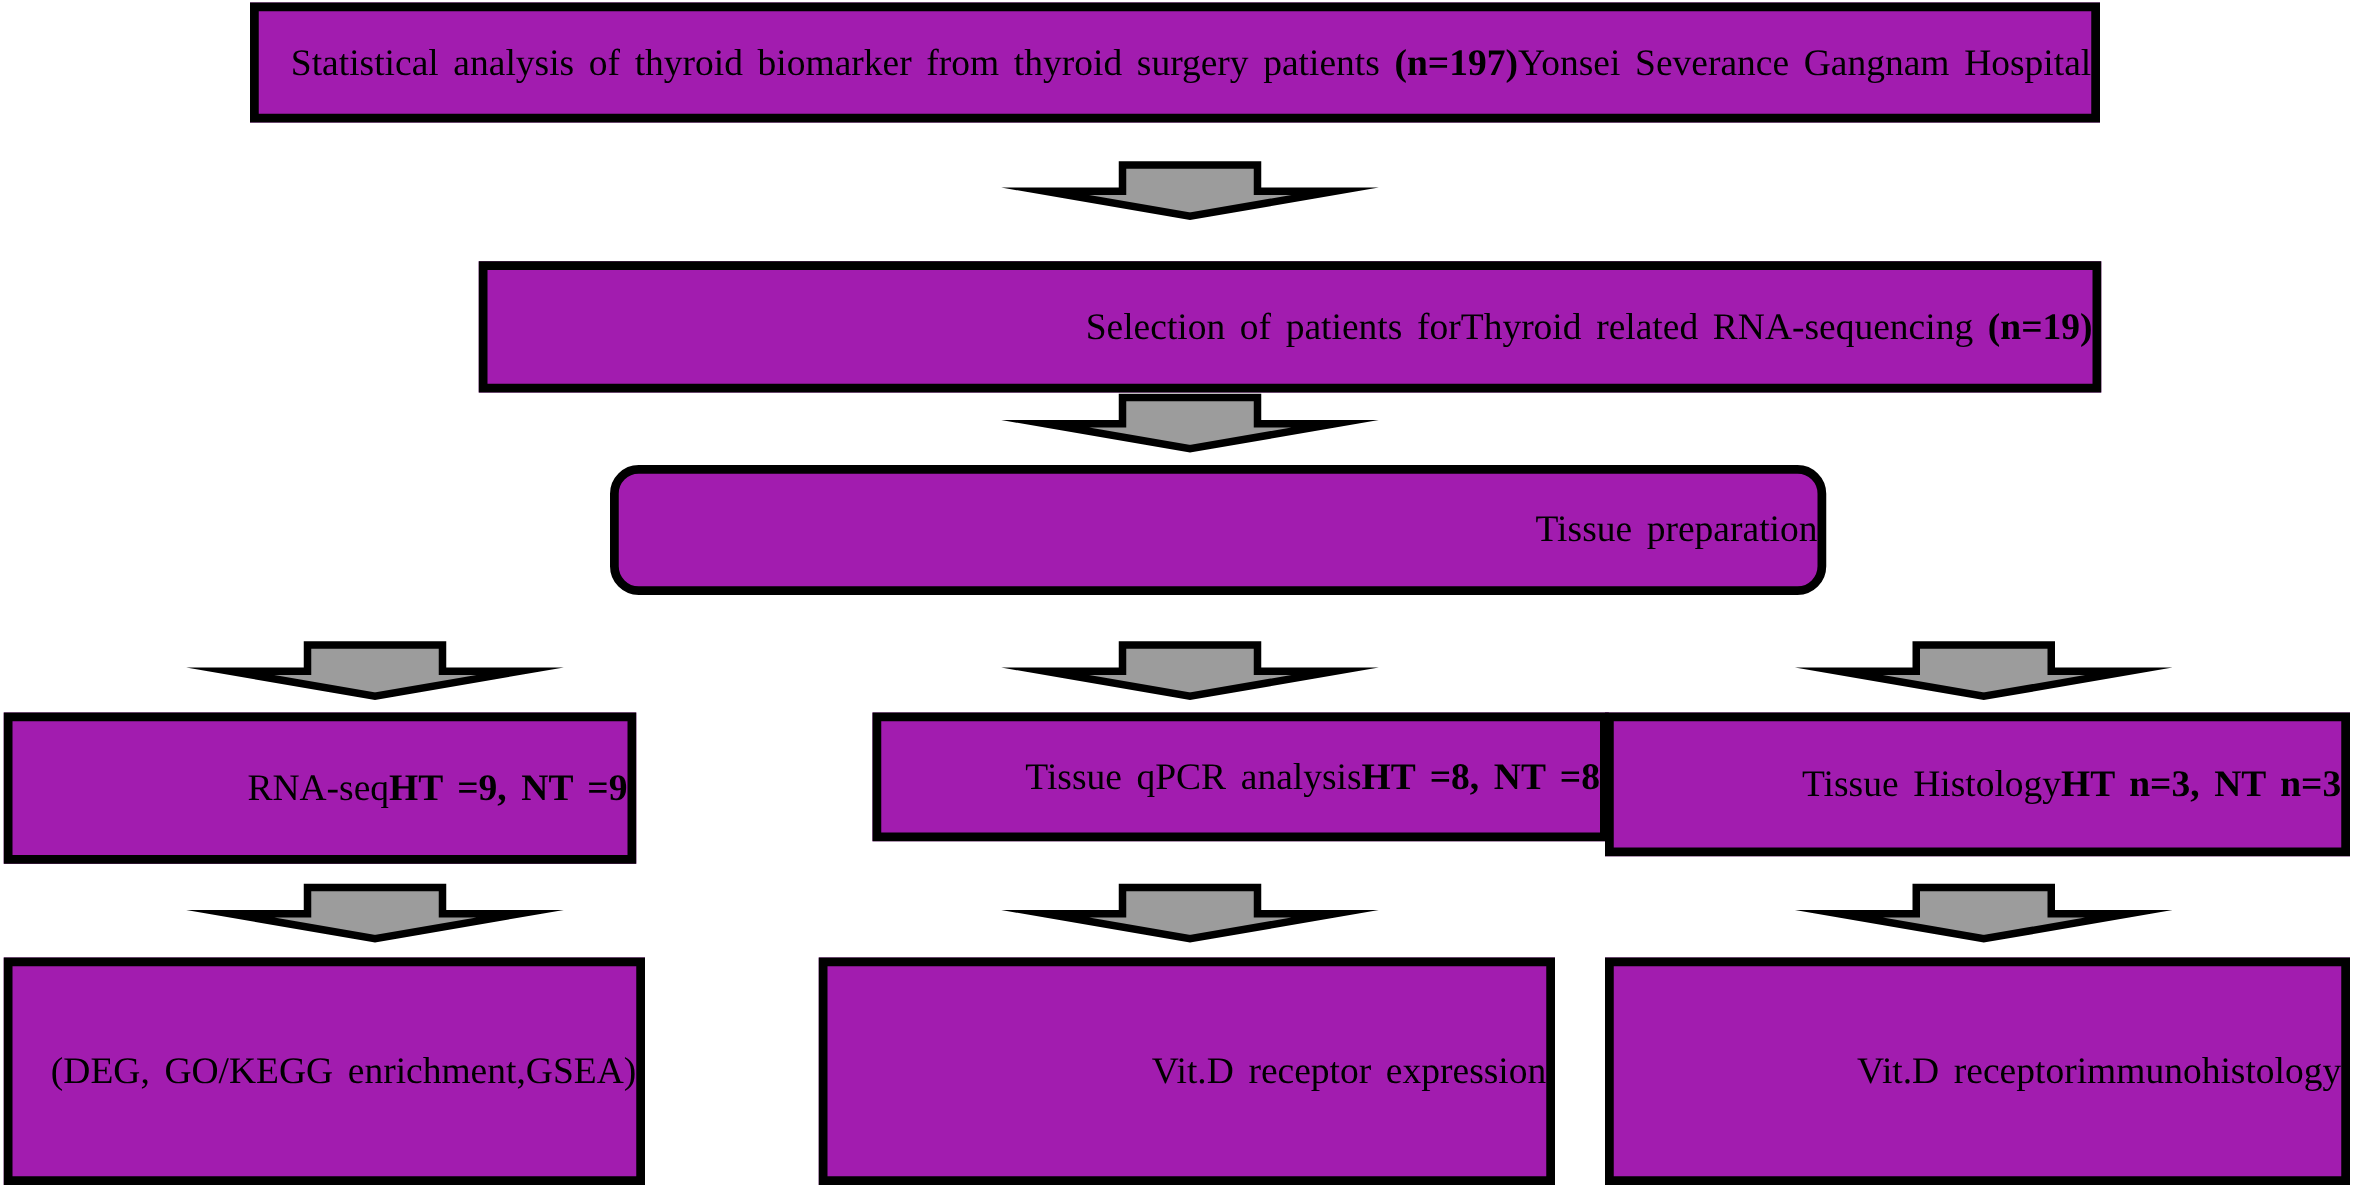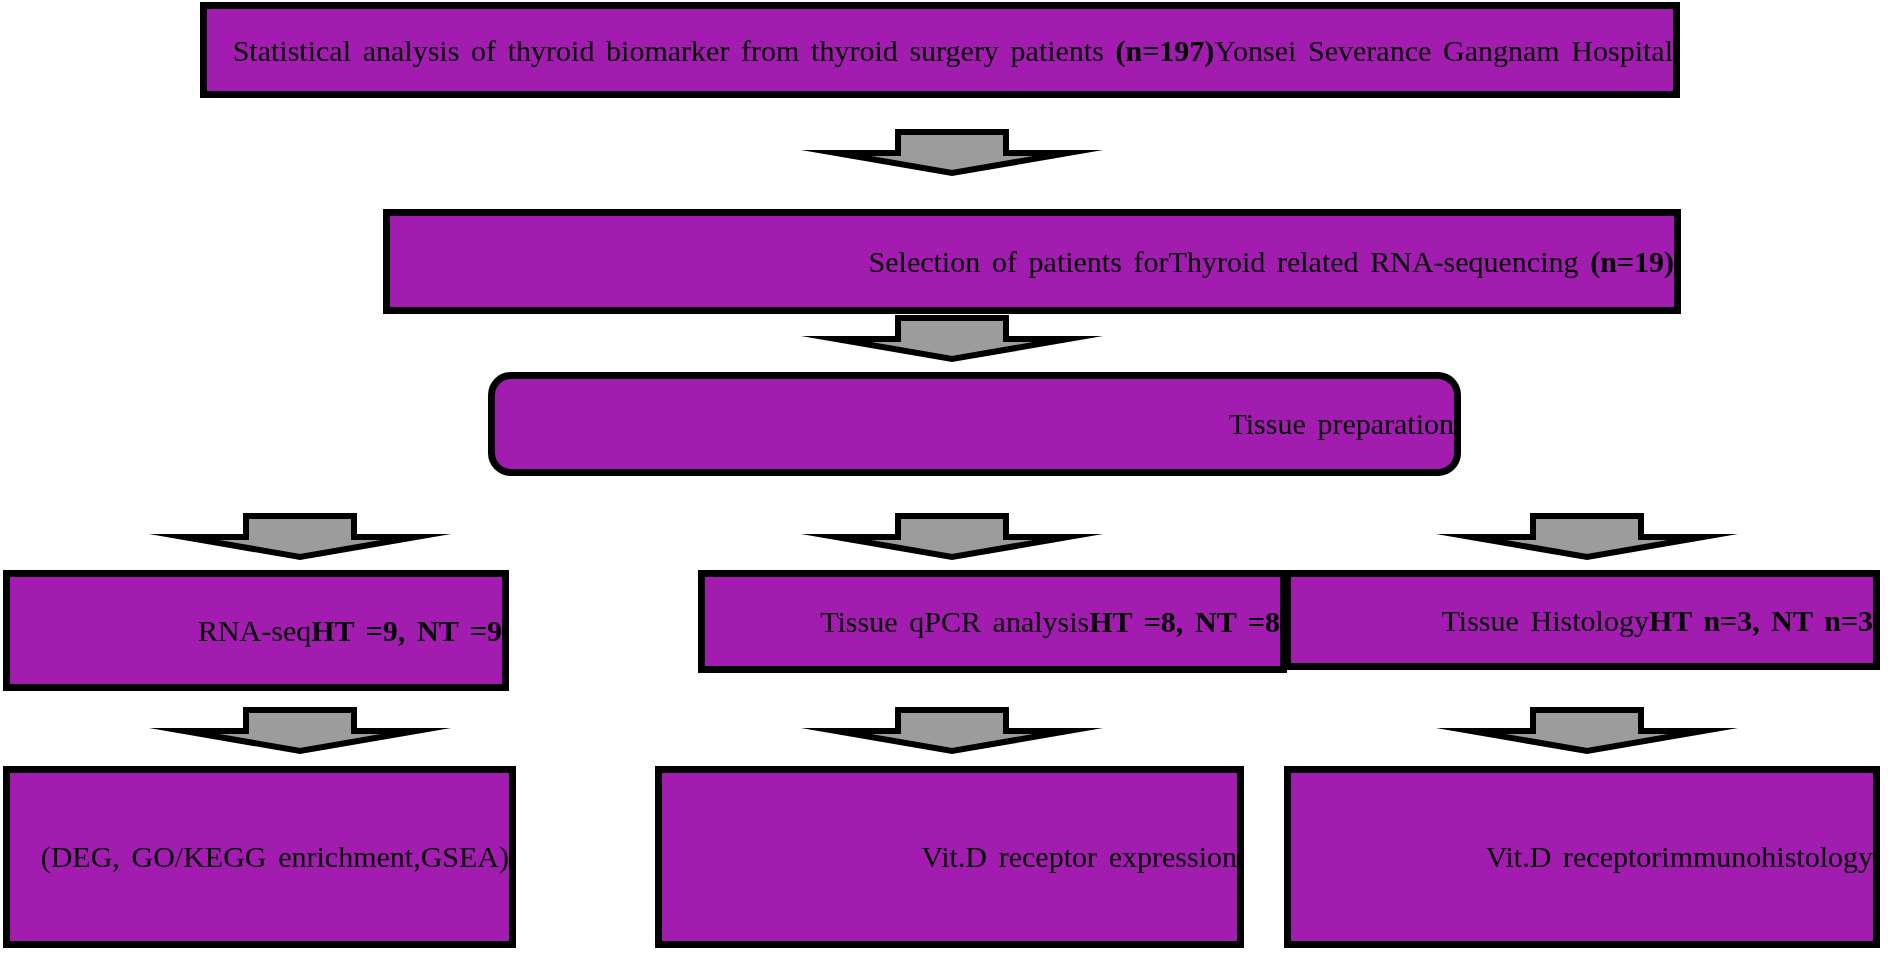--- a/index.html
+++ b/index.html
@@ -37,21 +37,21 @@
 
   
   .n-top        { left: 200px;  top: 2px;   width: 1480px; height: 96px;  line-height: 43px; }
   
   .n-select     { left: 383px;  top: 209px; width: 1298px; height: 105px; line-height: 45px; }
   
   .n-prep       { left: 488px;  top: 372px; width: 973px;  height: 104px; border-radius: 23px; }
   
   .n-rnaseq     { left: 3px;    top: 570px; width: 506px;  height: 121px; line-height: 45px; }
   .n-qpcr       { left: 655px;  top: 570px; width: 589px;  height: 103px; line-height: 45px; margin-left: 43px; }
-  .n-histology  { left: 1284px; top: 570px; width: 596px;  height: 100px; line-height: 45px; }
+  .n-histology  { left: 1284px; top: 570px; width: 596px;  height: 115px; line-height: 45px; }
   
   .n-bioinf     { left: 3px;    top: 766px; width: 513px;  height: 182px; line-height: 44px; }
   .n-expression { left: 655px;  top: 766px; width: 589px;  height: 182px; }
   .n-immuno     { left: 1284px; top: 766px; width: 596px;  height: 182px; line-height: 46px; }
 
   
   .a1 { left: 832px;  top: 128px; }
   .a2 { left: 832px;  top: 314px; }
   .a3 { left: 180px;  top: 512px; }
   .a4 { left: 832px;  top: 512px; }

